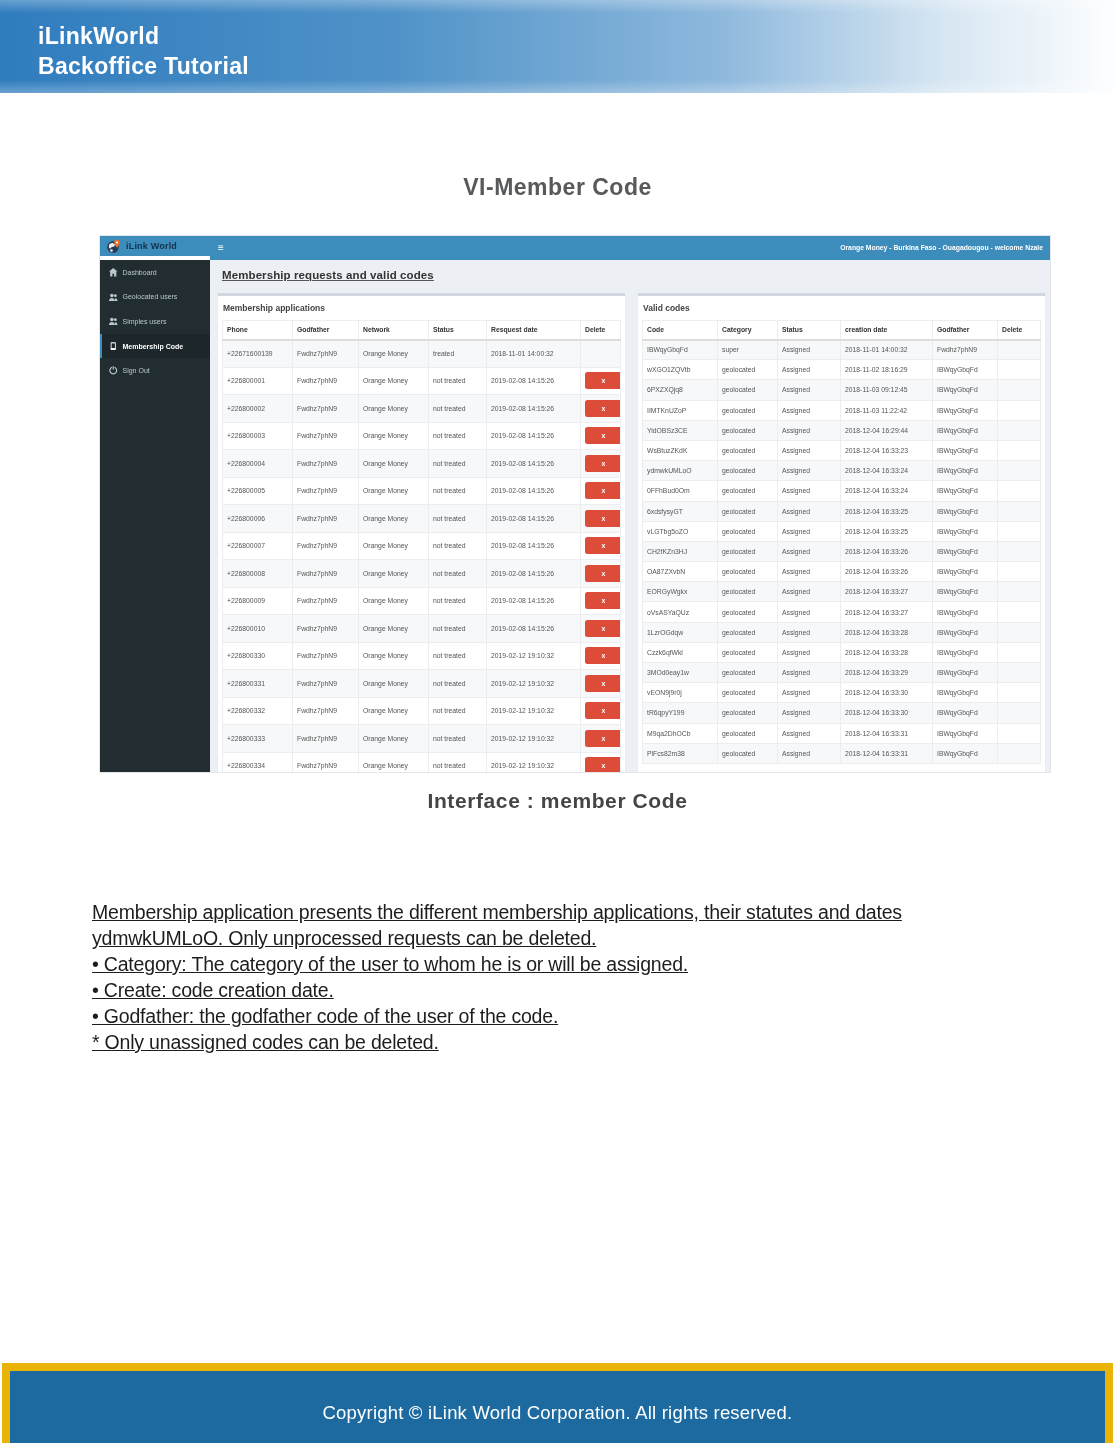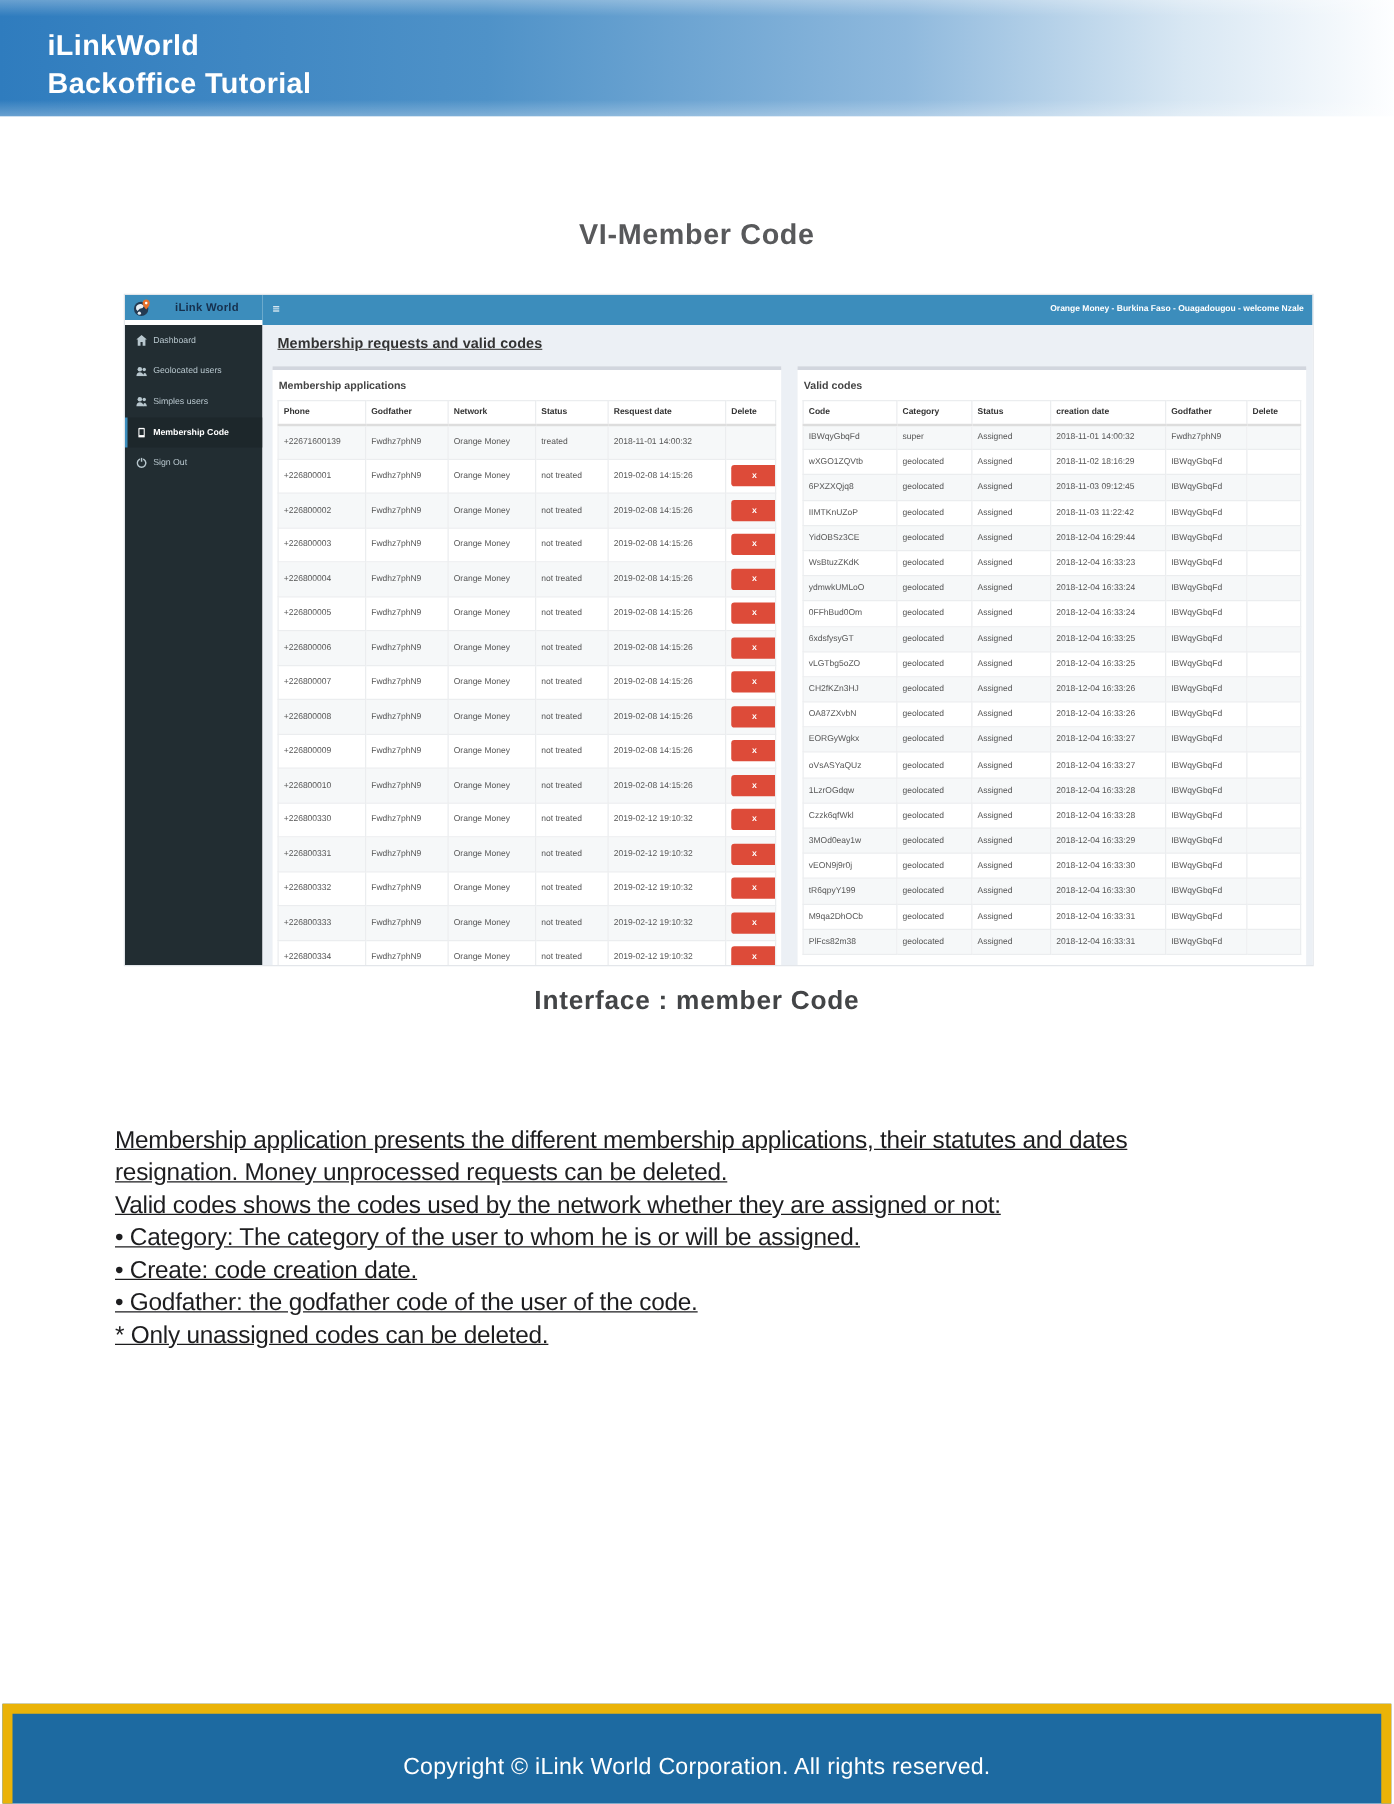--- a/index.html
+++ b/index.html
@@ -21,21 +21,21 @@
   .banner .l1{position:absolute;left:38px;top:23px;color:#fff;font-size:23px;font-weight:600;letter-spacing:.3px;}
   .banner .l2{position:absolute;left:38px;top:53px;color:#fff;font-size:23px;font-weight:600;letter-spacing:.3px;}
 
   .doc-title{position:absolute;top:174px;left:0;width:100%;text-align:center;
     font-size:23px;font-weight:700;color:var(--title-gray);letter-spacing:.5px;}
 
   
   .shot{position:absolute;left:100px;top:236px;width:950px;height:536px;background:#fff;
         overflow:hidden;box-shadow:0 0 0 1px #e3e6ea;font-size:7px;color:#555;}
   .shot-topbar{position:absolute;left:0;top:0;width:100%;height:24px;display:flex;}
-  .logo{width:110px;height:20px;background:var(--brand-blue);display:flex;align-items:center;gap:19px;padding-left:6px;cursor:pointer;}
+  .logo{width:110px;height:20px;background:var(--brand-blue);display:flex;align-items:center;gap:5px;padding-left:6px;cursor:pointer;}
   .brand{font-size:9px;font-weight:700;color:var(--brand-text);letter-spacing:.2px;}
   .navbar{flex:1;height:24px;background:var(--brand-blue);position:relative;}
   .burger{position:absolute;left:8px;top:0;line-height:24px;color:#fff;font-size:10px;cursor:pointer;}
   .topbar-right{position:absolute;right:7px;top:0;line-height:24px;color:#fff;font-size:6.8px;font-weight:700;}
 
   .sidebar{position:absolute;left:0;top:24px;width:110px;height:512px;background:var(--sidebar-dark);}
   .side-item{height:24.6px;display:flex;align-items:center;gap:5px;padding-left:9px;
              color:var(--sidebar-text);font-size:7px;cursor:pointer;}
   .side-item.active{background:var(--sidebar-active);color:#fff;font-weight:700;
                     border-left:2px solid var(--brand-blue);padding-left:7px;}
@@ -538,22 +538,21 @@
           </tbody>
         </table>
       </section>
     </main>
   </div>
 
   <div class="caption">Interface : member Code</div>
 
   <div class="body-text">
     <div class="b-line">Membership application presents the different membership applications, their statutes and dates</div>
-      <div class="b-line">resignation. Money unprocessed requests can be deleted.</div>
-      <div class="b-line">Valid codes shows the codes used by the network whether they are assigned or not:</div>
+      <div class="b-line">ydmwkUMLoO. Only unprocessed requests can be deleted.</div>
       <div class="b-line">• Category: The category of the user to whom he is or will be assigned.</div>
       <div class="b-line">• Create: code creation date.</div>
       <div class="b-line">• Godfather: the godfather code of the user of the code.</div>
       <div class="b-line">* Only unassigned codes can be deleted.</div>
   </div>
 
   <footer class="footer">
     <span>Copyright © iLink World Corporation. All rights reserved.</span>
   </footer>
 

